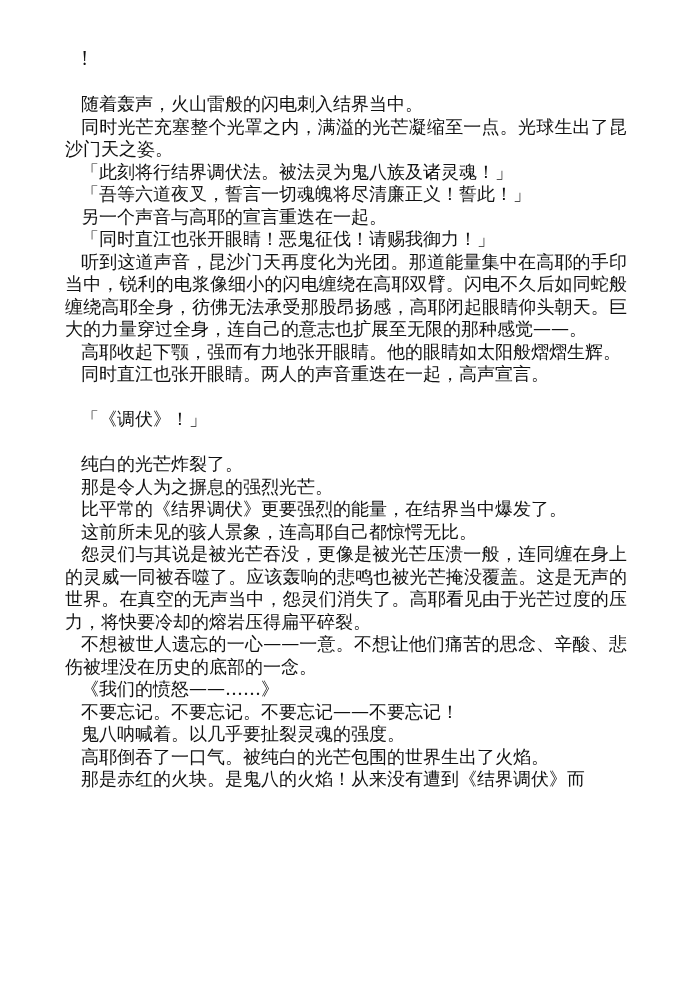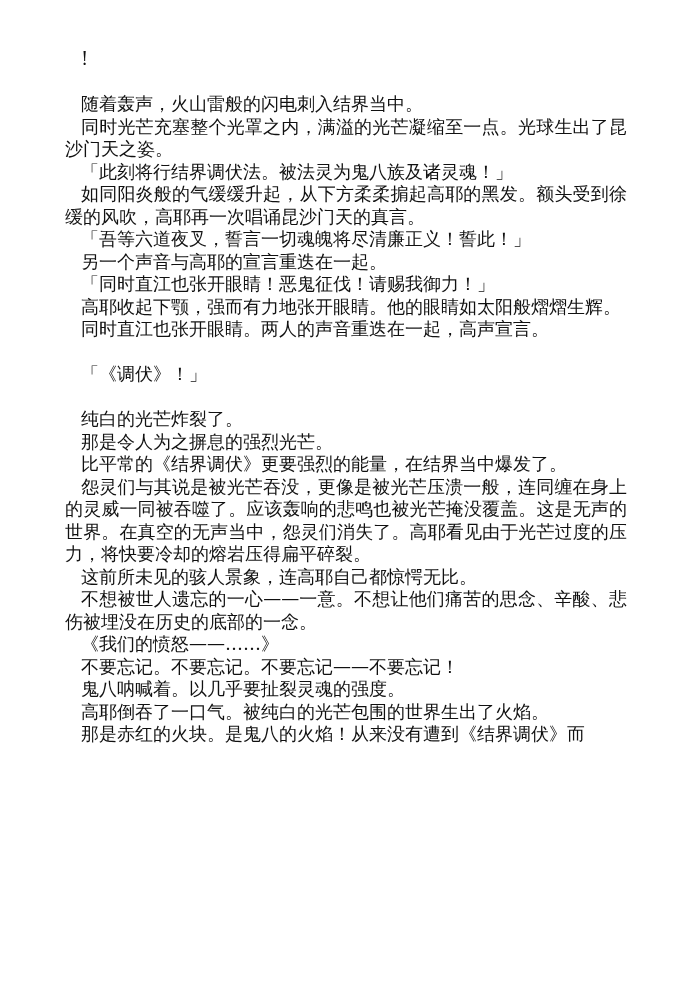--- a/index.html
+++ b/index.html
@@ -25,33 +25,33 @@
 </style>
 </head>
 <body>
 
 <div class="page">
   <p class="para">!</p>
   <div class="blank"></div>
   <p class="para">随着轰声，火山雷般的闪电刺入结界当中。</p>
   <p class="para">同时光芒充塞整个光罩之内，满溢的光芒凝缩至一点。光球生出了昆沙门天之姿。</p>
   <p class="para">「此刻将行结界调伏法。被法灵为鬼八族及诸灵魂！」</p>
-  <p class="para">如同阳炎般的气缓缓升起，从下方柔柔掮起高耶的黑发。额头受到徐缓的风吹，高耶再一次唱诵昆沙门天的真言。</p>
   <p class="para">「吾等六道夜叉，誓言一切魂魄将尽清廉正义！誓此！」</p>
   <p class="para">另一个声音与高耶的宣言重迭在一起。</p>
   <p class="para">「同时直江也张开眼睛！恶鬼征伐！请赐我御力！」</p>
+  <p class="para">听到这道声音，昆沙门天再度化为光团。那道能量集中在高耶的手印当中，锐利的电浆像细小的闪电缠绕在高耶双臂。闪电不久后如同蛇般缠绕高耶全身，彷佛无法承受那股昂扬感，高耶闭起眼睛仰头朝天。巨大的力量穿过全身，连自己的意志也扩展至无限的那种感觉——。</p>
   <p class="para">高耶收起下颚，强而有力地张开眼睛。他的眼睛如太阳般熠熠生辉。</p>
   <p class="para">同时直江也张开眼睛。两人的声音重迭在一起，高声宣言。</p>
   <div class="blank"></div>
   <p class="para">「《调伏》！」</p>
   <div class="blank"></div>
   <p class="para">纯白的光芒炸裂了。</p>
   <p class="para">那是令人为之摒息的强烈光芒。</p>
   <p class="para">比平常的《结界调伏》更要强烈的能量，在结界当中爆发了。</p>
+  <p class="para">这前所未见的骇人景象，连高耶自己都惊愕无比。</p>
   <p class="para">怨灵们与其说是被光芒吞没，更像是被光芒压溃一般，连同缠在身上的灵威一同被吞噬了。应该轰响的悲鸣也被光芒掩没覆盖。这是无声的世界。在真空的无声当中，怨灵们消失了。高耶看见由于光芒过度的压力，将快要冷却的熔岩压得扁平碎裂。</p>
-  <p class="para">这前所未见的骇人景象，连高耶自己都惊愕无比。</p>
   <p class="para">不想被世人遗忘的一心——一意。不想让他们痛苦的思念、辛酸、悲伤被埋没在历史的底部的一念。</p>
   <p class="para">《我们的愤怒——……》</p>
   <p class="para">不要忘记。不要忘记。不要忘记——不要忘记！</p>
   <p class="para">鬼八呐喊着。以几乎要扯裂灵魂的强度。</p>
   <p class="para">高耶倒吞了一口气。被纯白的光芒包围的世界生出了火焰。</p>
   <p class="para">那是赤红的火块。是鬼八的火焰！从来没有遭到《结界调伏》而</p>
 </div>
 
 </body></html>

